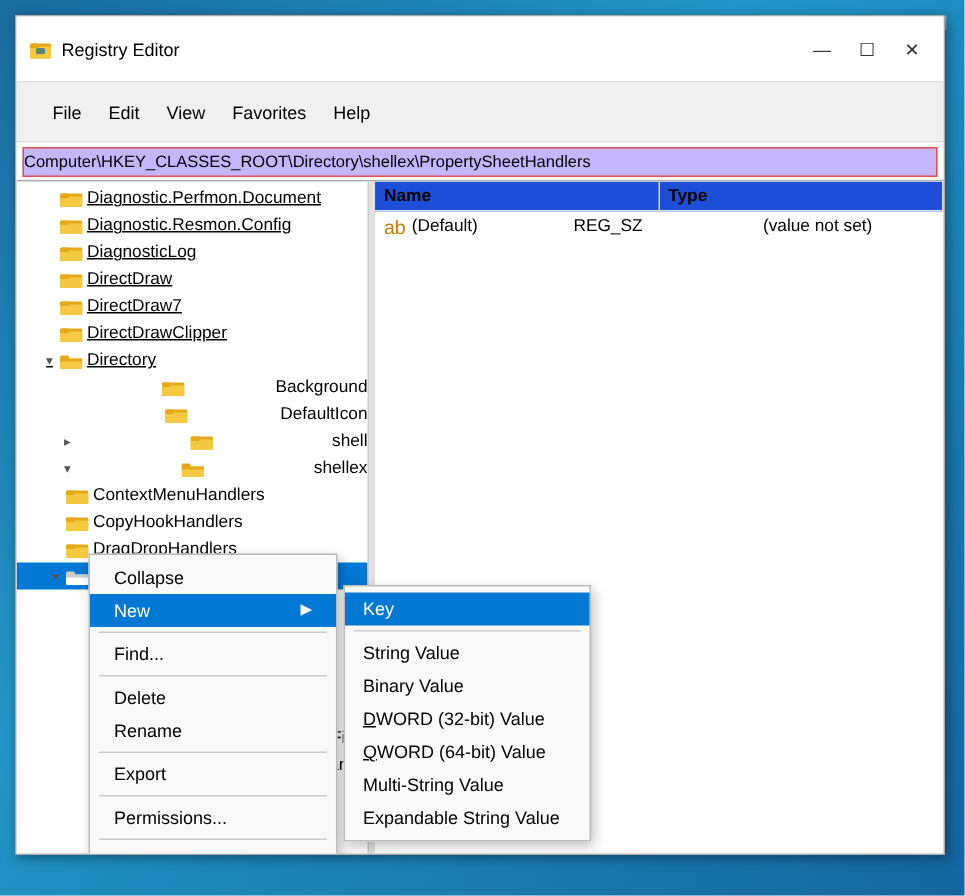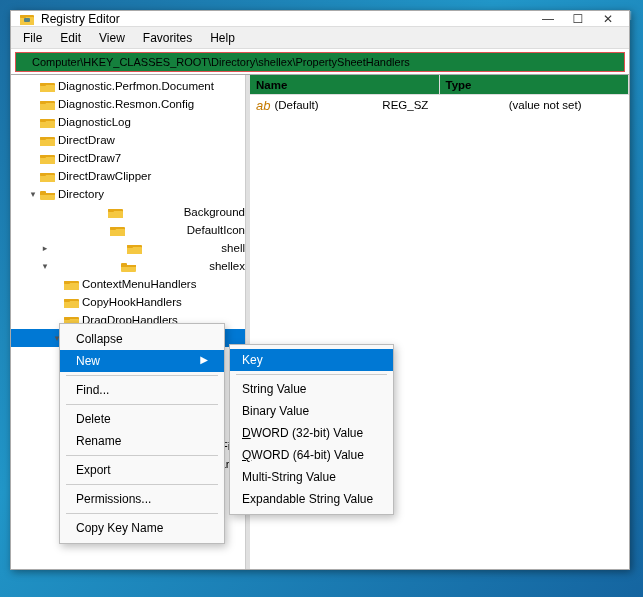--- a/index.html
+++ b/index.html
@@ -36,21 +36,21 @@
       border: 1px solid #aaa;
       box-shadow: 2px 2px 8px rgba(0,0,0,0.4);
       display: flex;
       flex-direction: column;
       z-index: 10;
     }
 
     
     .title-bar {
       background: #fff;
-      height: 16px;
+      height: 44px;
       display: flex;
       align-items: center;
       padding: 0 8px;
       border-bottom: 1px solid #ddd;
       justify-content: space-between;
     }
     .title-left {
       display: flex;
       align-items: center;
       gap: 6px;
@@ -71,25 +71,25 @@
       cursor: pointer;
       font-size: 12px;
       display: flex;
       align-items: center;
       justify-content: center;
       color: #333;
     }
 
     
     .menu-bar {
-      height: 22px;
+      height: 40px;
       background: #f0f0f0;
       display: flex;
       align-items: center;
-      padding: 0 4px;
+      padding: 0 16px;
       border-bottom: 1px solid #ddd;
       gap: 2px;
     }
     .menu-item {
       padding: 2px 8px;
       font-size: 12px;
       cursor: pointer;
       color: #000;
     }
 
@@ -99,22 +99,22 @@
       background: #fff;
       border-bottom: 1px solid #aaa;
       display: flex;
       align-items: center;
       padding: 0 4px;
     }
     .address-input {
       flex: 1;
       height: 20px;
       border: 1.5px solid #e05050;
-      background: #15803d;
-      padding: 0 16px;
+      background: #c4b5fd;
+      padding: 0 0;
       font-size: 11px;
       color: #000;
       outline: none;
     }
 
     
     .main-content {
       display: flex;
       flex: 1;
       overflow: hidden;
@@ -168,21 +168,21 @@
     .right-pane {
       flex: 1;
       background: #fff;
       overflow: hidden;
       display: flex;
       flex-direction: column;
     }
     .right-pane-header {
       display: flex;
       height: 20px;
-      background: #15803d;
+      background: #1d4ed8;
       border-bottom: 1px solid #ddd;
       font-size: 11.5px;
       font-weight: bold;
     }
     .col-header {
       padding: 2px 6px;
       flex: 1;
       border-right: 1px solid #ddd;
       display: flex;
       align-items: center;
@@ -257,23 +257,23 @@
       cursor: pointer;
       color: #000;
       white-space: nowrap;
     }
     .submenu-item.selected {
       background: #0078d4;
       color: #fff;
     }
 
     
-    .indent-1 { padding-left: 16px; }
+    .indent-1 { padding-left: 16px; text-decoration: underline; }
     .indent-2 { padding-left: 28px; justify-content: space-between; }
-    .indent-3 { padding-left: 40px; }
+    .indent-3 { padding-left: 20px; }
     .indent-4 { padding-left: 52px; }
 
     .splitter-v {
       width: 4px;
       background: #e0e0e0;
       cursor: col-resize;
       flex-shrink: 0;
     }
   </style>
 </head>
@@ -583,21 +583,21 @@
 
     <div class="splitter-v"></div>
 
     <div class="right-pane">
       <div class="right-pane-header">
         <div class="col-header">Name</div>
         <div class="col-header">Type</div>
       </div>
       <div class="right-pane-row">
         <div class="right-pane-cell">
-          <span style="color:#c47a00;font-size:13px;font-style:italic;">ab</span>
+          <span style="color:#c47a00;font-size:13px;">ab</span>
           <span>(Default)</span>
         </div>
         <div class="right-pane-cell">REG_SZ</div>
         <div class="right-pane-cell">(value not set)</div>
       </div>
     </div>
 
     <div class="context-menu">
       <div class="ctx-item">Collapse</div>
       <div class="ctx-item has-submenu">

